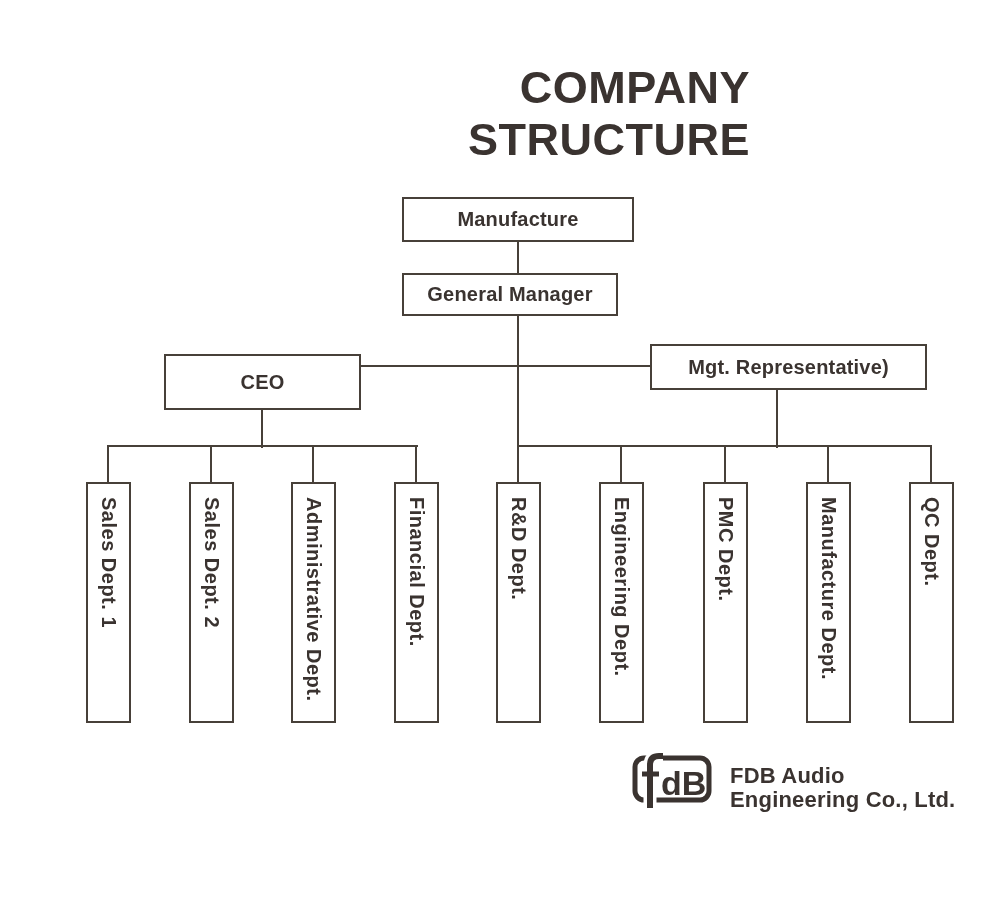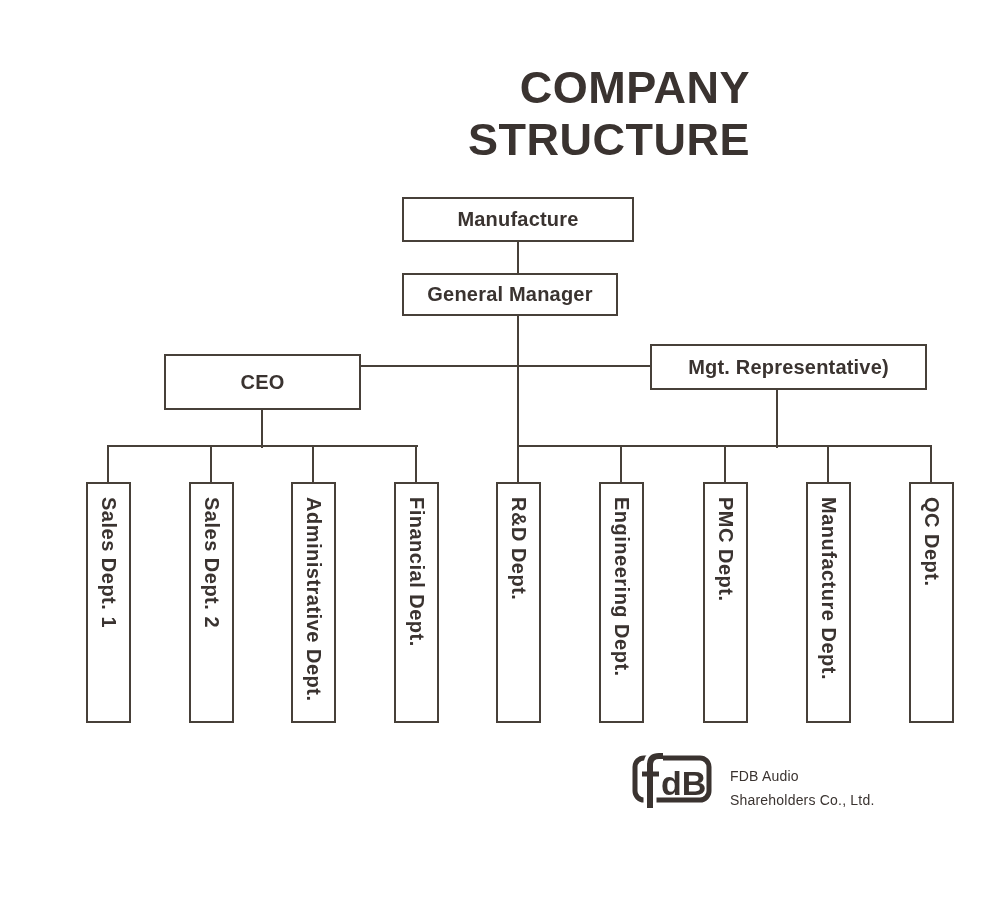--- a/index.html
+++ b/index.html
@@ -89,22 +89,22 @@
     left: 628px;
     top: 748px;
     display: flex;
     align-items: center;
   }
   .logo-mark { display: block; }
   .logo-text {
     margin-left: 14px;
     margin-top: 16px;
     color: var(--ink);
-    font-weight: 400;
-    font-size: 14px;
+    font-weight: 700;
+    font-size: 22px;
     line-height: 24px;
     letter-spacing: 0.2px;
     white-space: nowrap;
   }
 </style>
 </head>
 <body>
 
 <div class="canvas">
 
@@ -174,17 +174,17 @@
     <svg class="logo-mark" width="88" height="62" viewBox="0 0 88 62" aria-hidden="true">
       <rect x="7" y="9" width="74" height="42" rx="9" fill="none" stroke="#3a3330" stroke-width="5"></rect>
 
       <path d="M 22 59 L 22 16 Q 22 7 31 7 L 35 7" fill="none" stroke="#ffffff" stroke-width="13"></path>
       <path d="M 22 59 L 22 16 Q 22 7 31 7 L 35 7" fill="none" stroke="#3a3330" stroke-width="6"></path>
       <path d="M 14 25 L 31 25" fill="none" stroke="#3a3330" stroke-width="5"></path>
       <text x="33" y="46" font-family="Liberation Sans, DejaVu Sans, sans-serif" font-size="34" font-weight="bold" fill="#3a3330" letter-spacing="0">dB</text>
     </svg>
     <div class="logo-text">
       <div>FDB Audio</div>
-      <div>Shareholders Co., Ltd.</div>
+      <div>Engineering Co., Ltd.</div>
     </div>
   </div>
 
 </div>
 
 </body></html>

